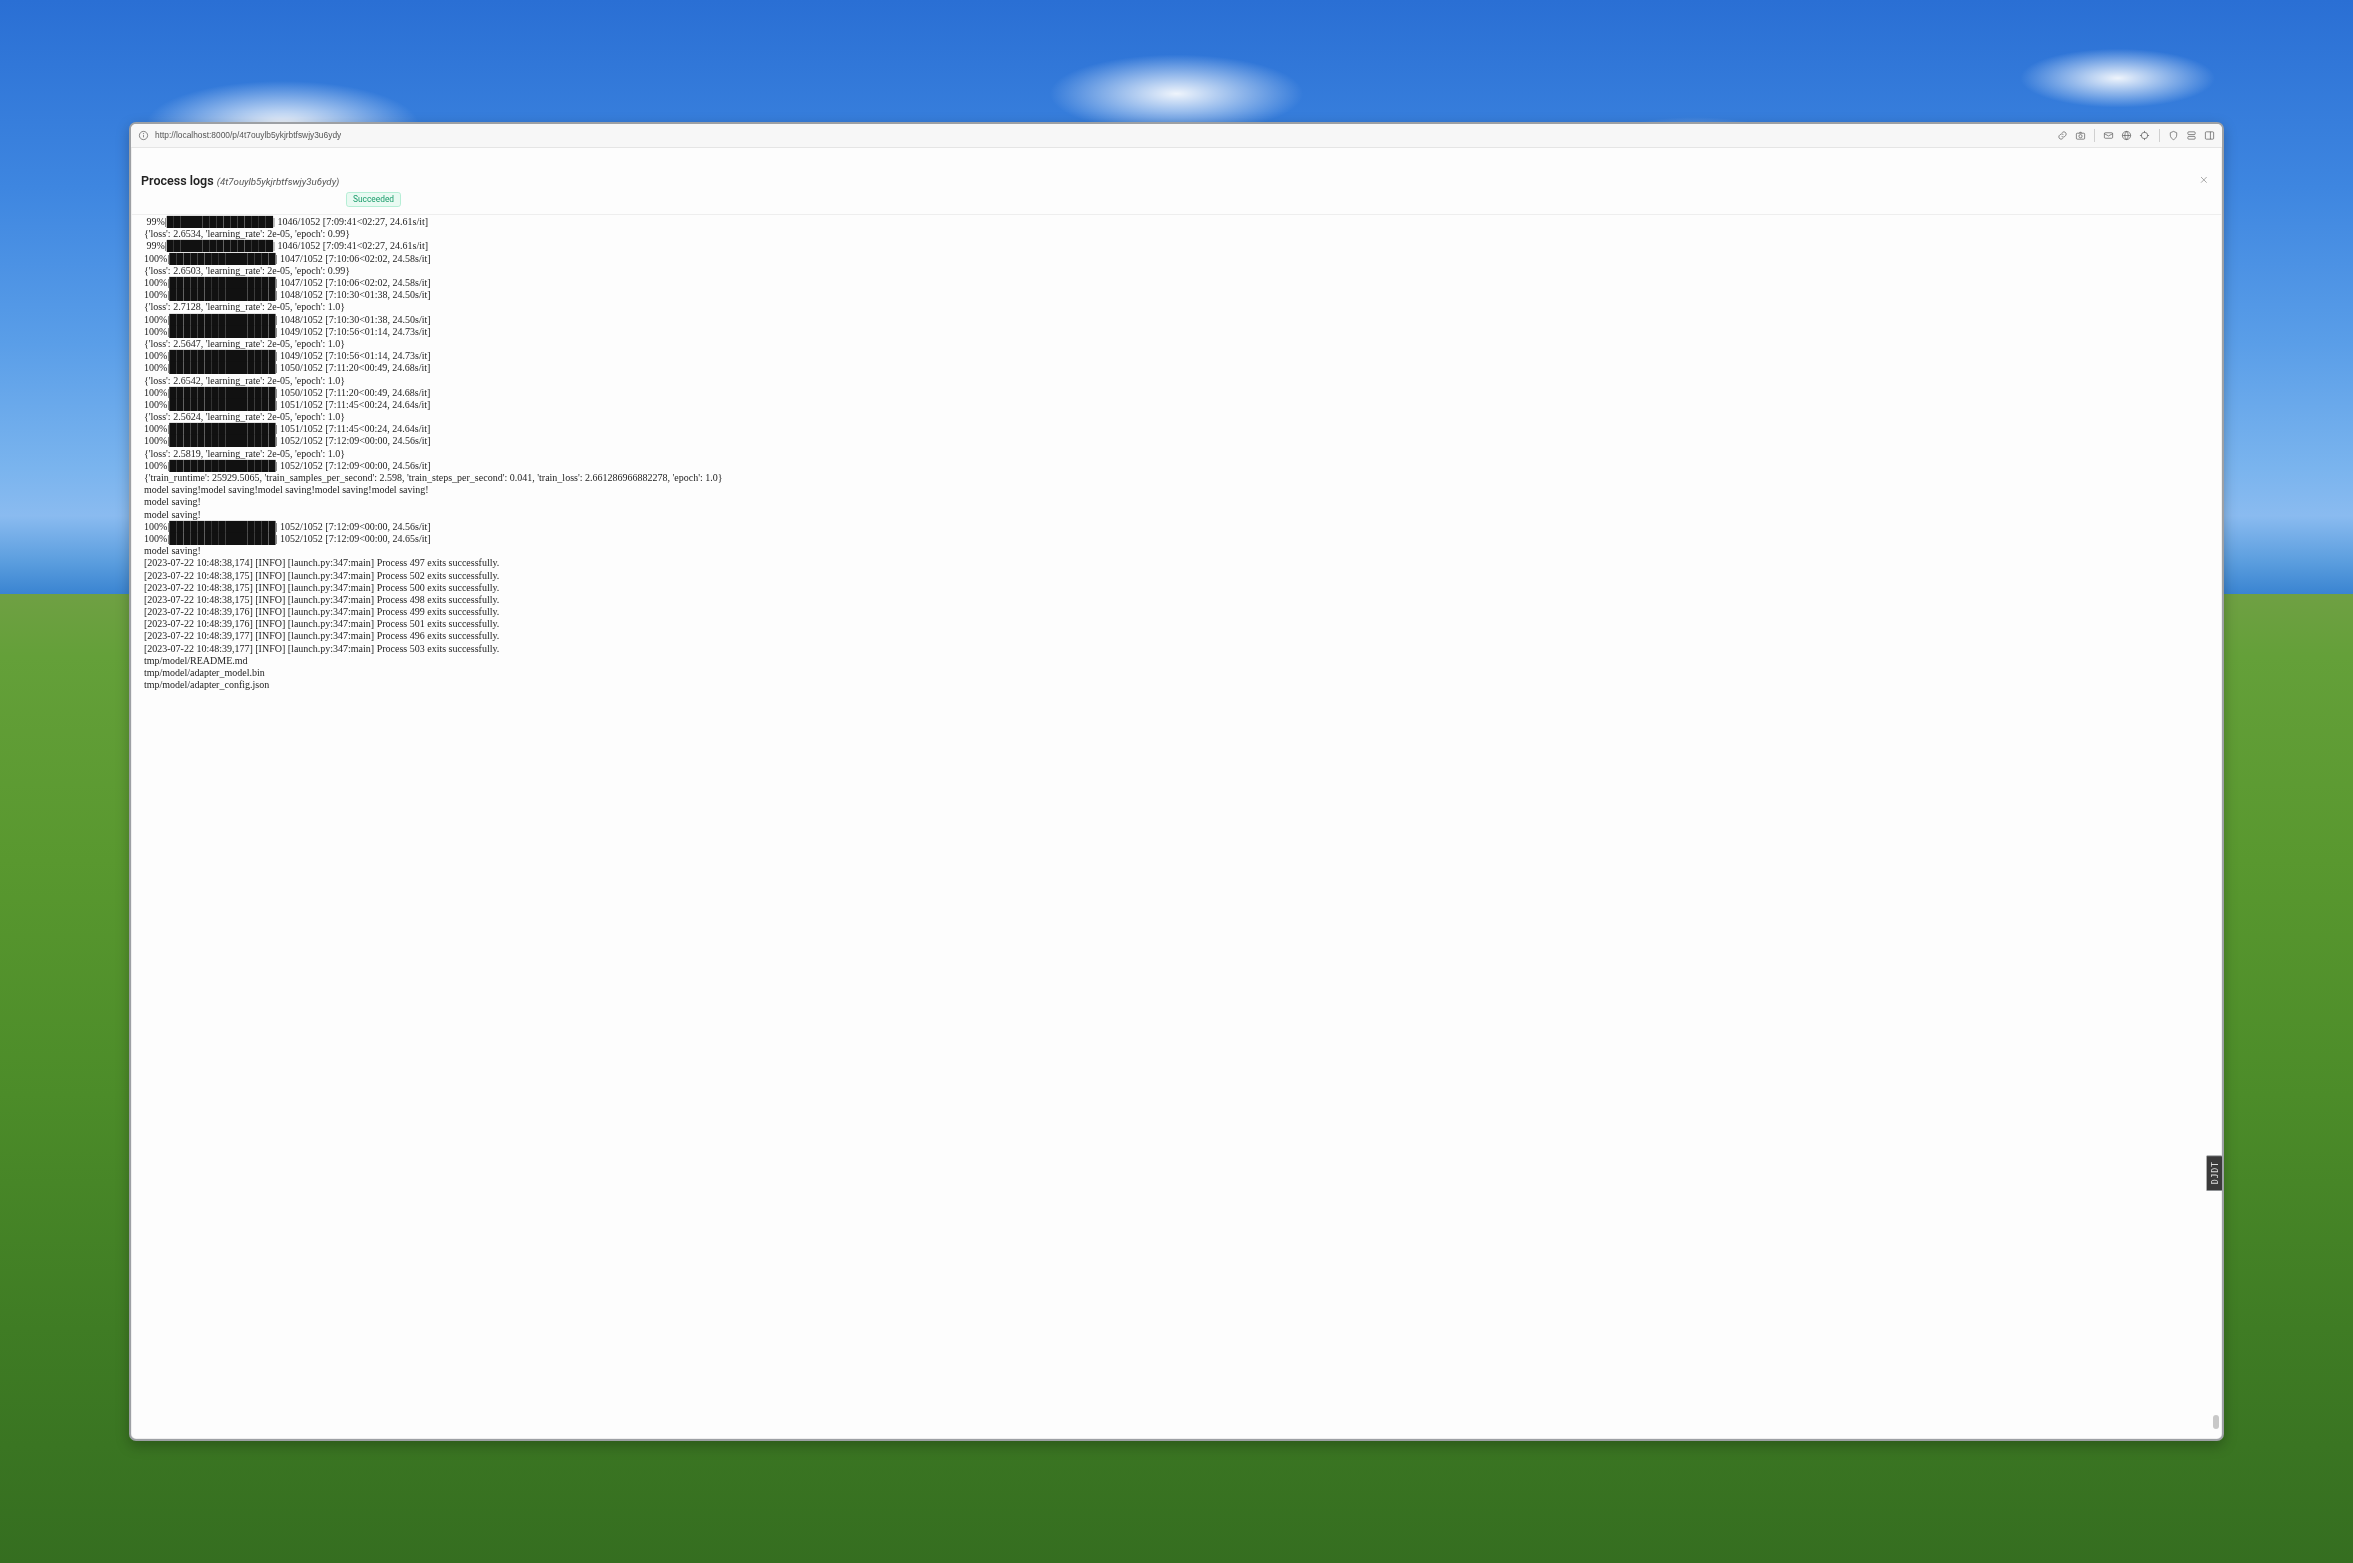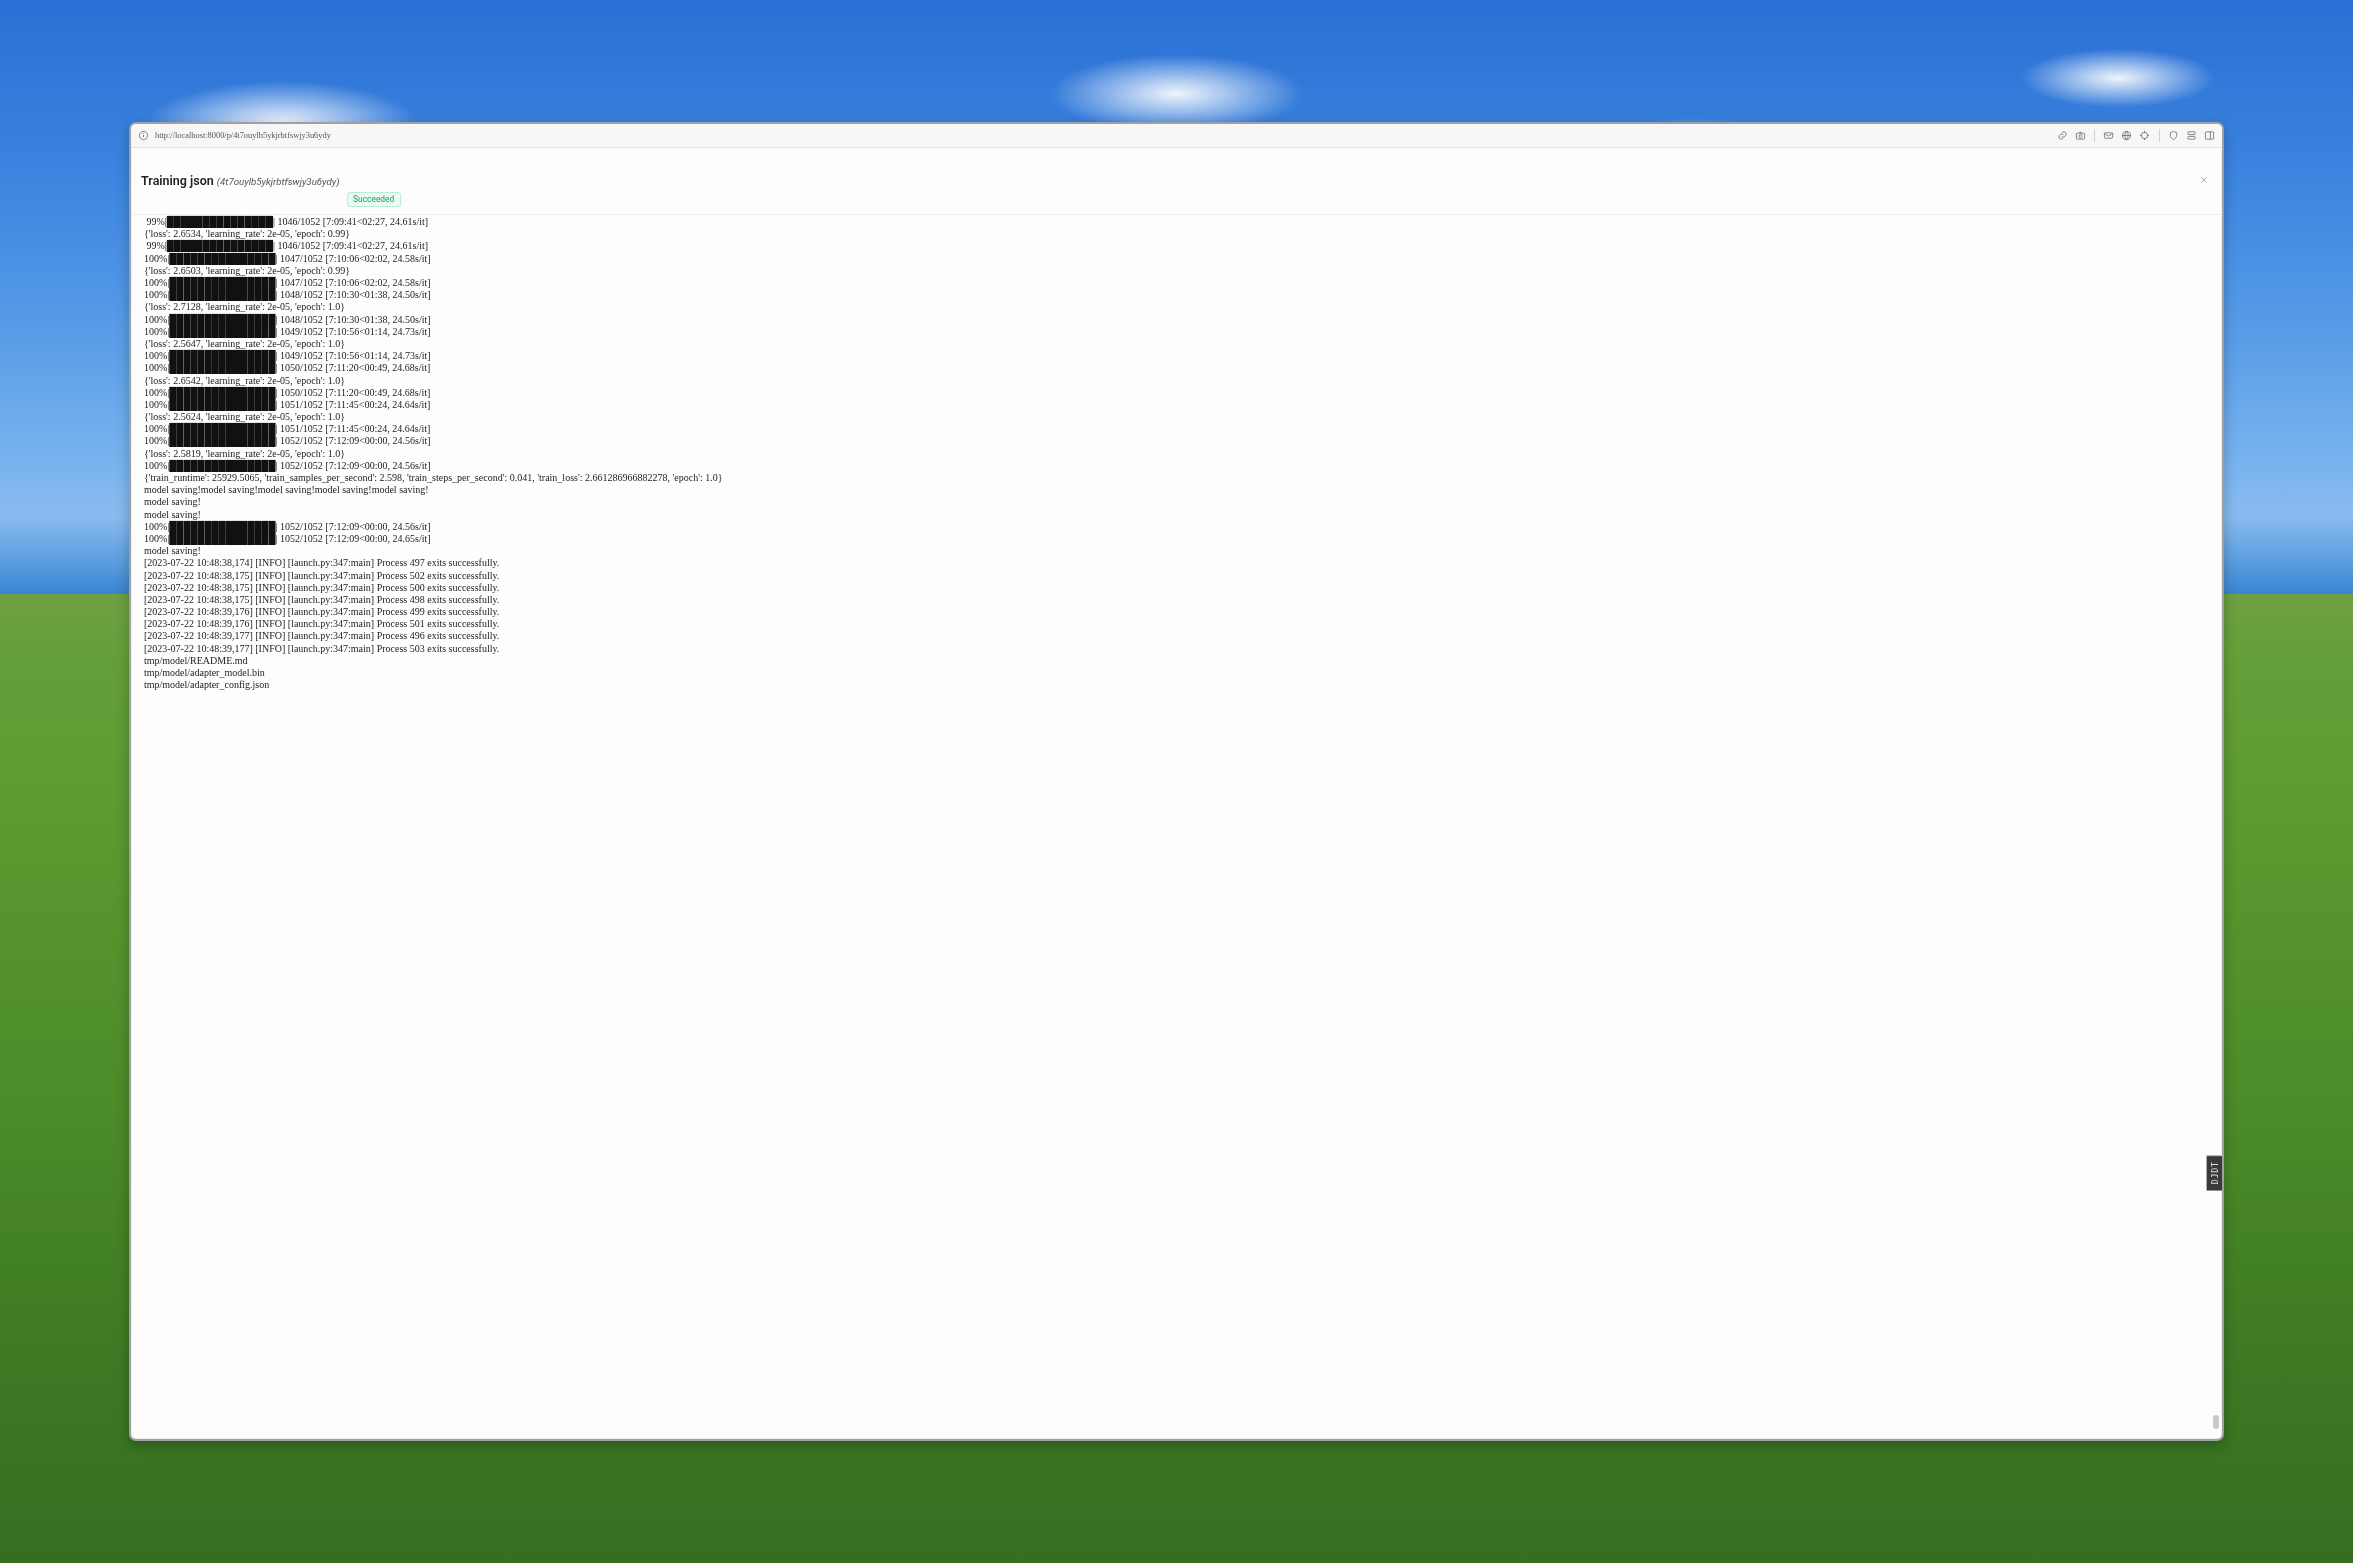--- a/index.html
+++ b/index.html
@@ -38,21 +38,21 @@
     height: 24px;
     background: #f7f7f7;
     border-bottom: 0.7px solid #e5e5e5;
     display: flex; align-items: center;
     padding: 0 7px;
     gap: 7px;
     font-size: 8.4px;
     color: #555;
   }
   .addr-left { display: flex; align-items: center; gap: 5.6px; flex: 1; min-width: 0; }
-  .addr-url { font-family: Liberation Serif, serif; color: #555; white-space: nowrap; overflow: hidden; text-overflow: ellipsis; }
+  .addr-url { font-family: Liberation Sans, sans-serif; color: #555; white-space: nowrap; overflow: hidden; text-overflow: ellipsis; }
   .addr-icons { display: flex; align-items: center; gap: 7px; color: #555; }
   .addr-icons .sep { width: 0.7px; height: 12.5px; background: #d0d0d0; margin: 0 1.4px; }
   .ic { width: 11px; height: 11px; display: inline-flex; align-items: center; justify-content: center; }
   .ic svg { width: 11px; height: 11px; stroke: #555; fill: none; stroke-width: 1.5; }
 
   .header {
     display: flex; align-items: center; gap: 7px;
     padding: 7px 9.7px;
     border-bottom: 0.7px solid #eee;
   }
@@ -180,21 +180,21 @@
           <svg viewBox="0 0 24 24">
             <rect x="3" y="4" width="18" height="16" rx="2"></rect>
             <line x1="14" y1="4" x2="14" y2="20"></line>
           </svg>
         </span>
     </div>
   </div>
 
   <div class="header">
     <h1>
-      <span>Training json</span>
+      <span>Process logs</span>
       <span class="sub">(4t7ouylb5ykjrbtfswjy3u6ydy)</span>
     </h1>
     <span class="badge">Succeeded</span>
     <span class="spacer"></span>
     <span class="close-x">
       <svg viewBox="0 0 24 24">
           <line x1="5" y1="5" x2="19" y2="19"></line>
           <line x1="19" y1="5" x2="5" y2="19"></line>
         </svg>
     </span>

